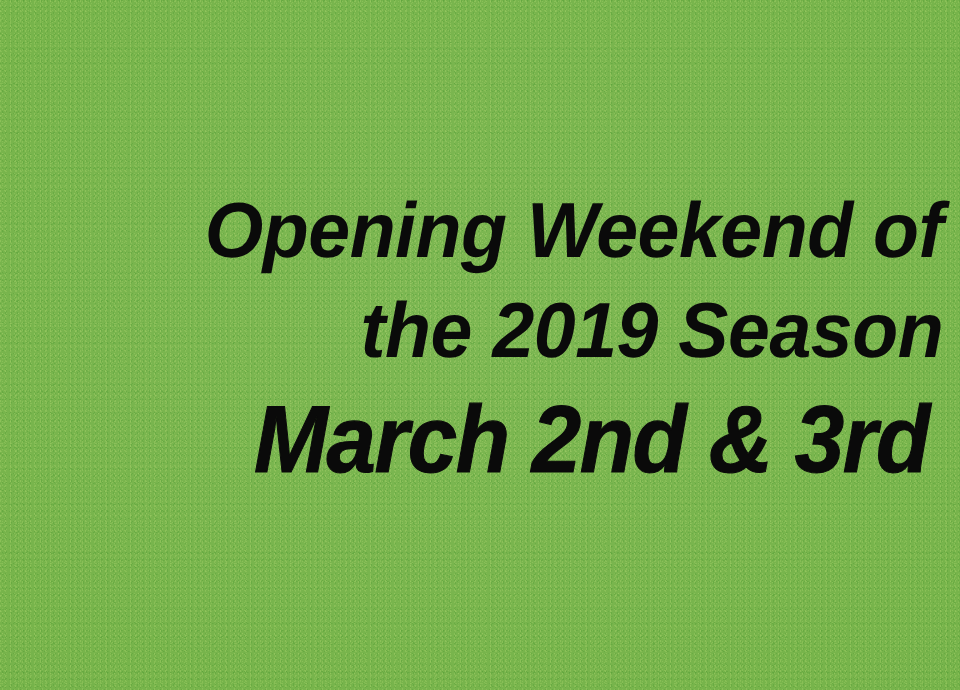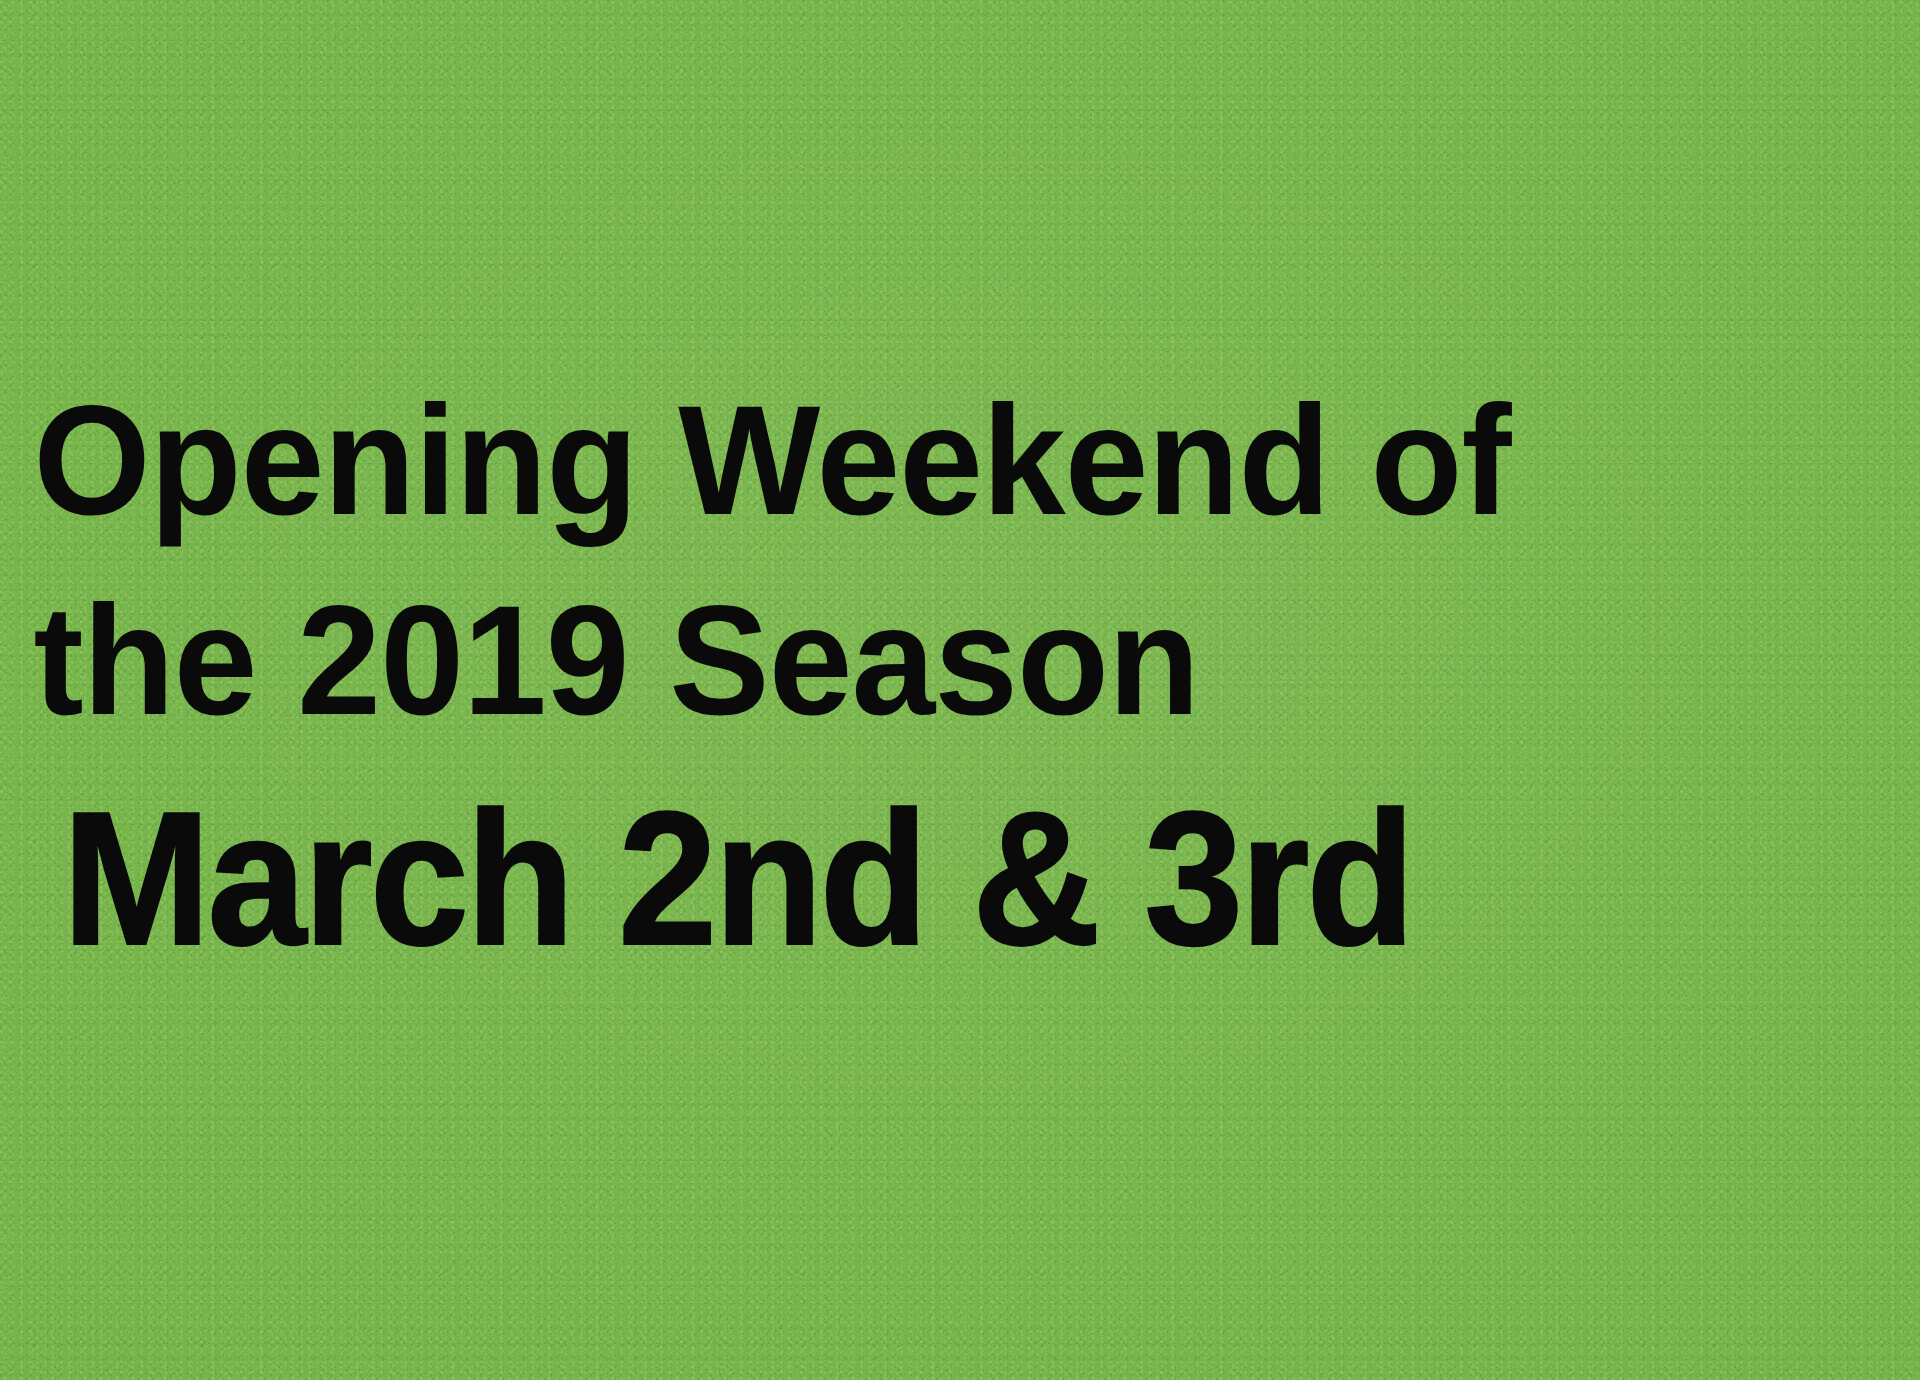--- a/index.html
+++ b/index.html
@@ -62,22 +62,23 @@
         rgba(255,255,255,0.045) 0%,
         rgba(255,255,255,0.0)  55%,
         rgba(0,0,0,0.045)      100%);
   }
 
   
   .headline-block {
     position: relative;
     z-index: 2;
     width: 100%;
-    text-align: left;
+    text-align: right;
     margin-top: -12px;
+    font-style: italic;
   }
 
   .line {
     color: #0a0a0a;
     font-weight: 700;
     line-height: 1.0;
     white-space: nowrap;
     text-rendering: geometricPrecision;
     -webkit-font-smoothing: antialiased;
   }

